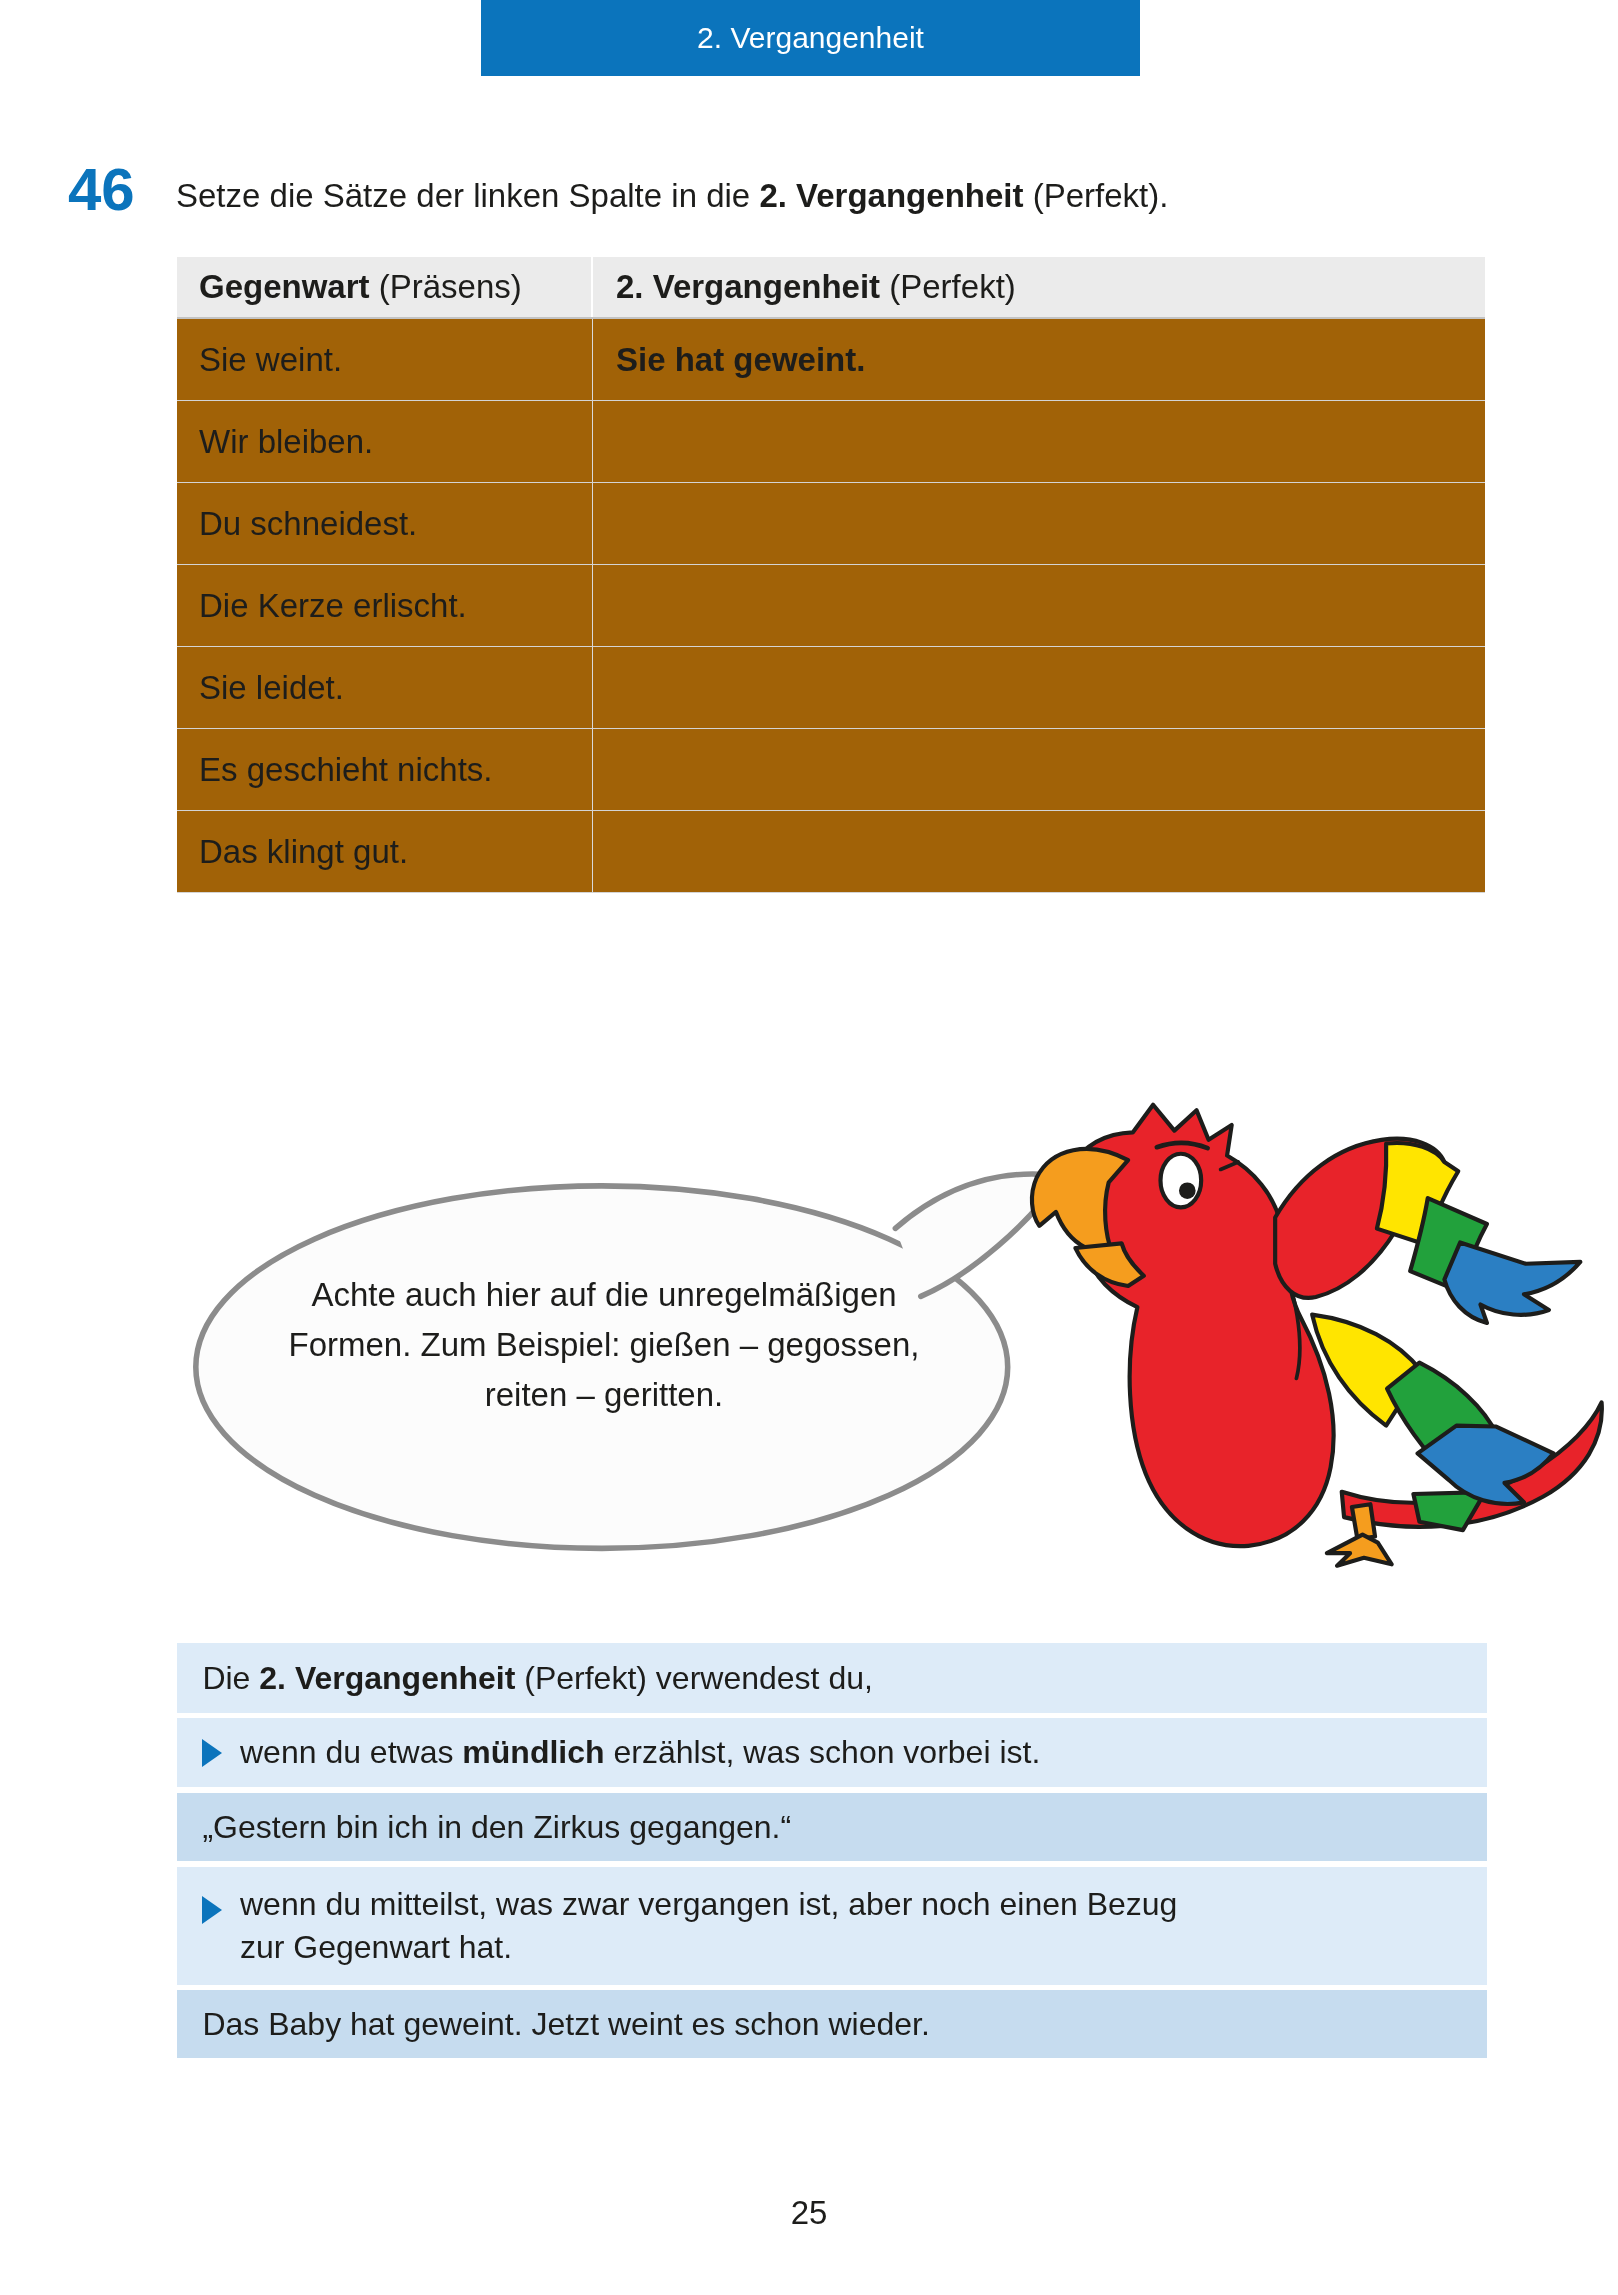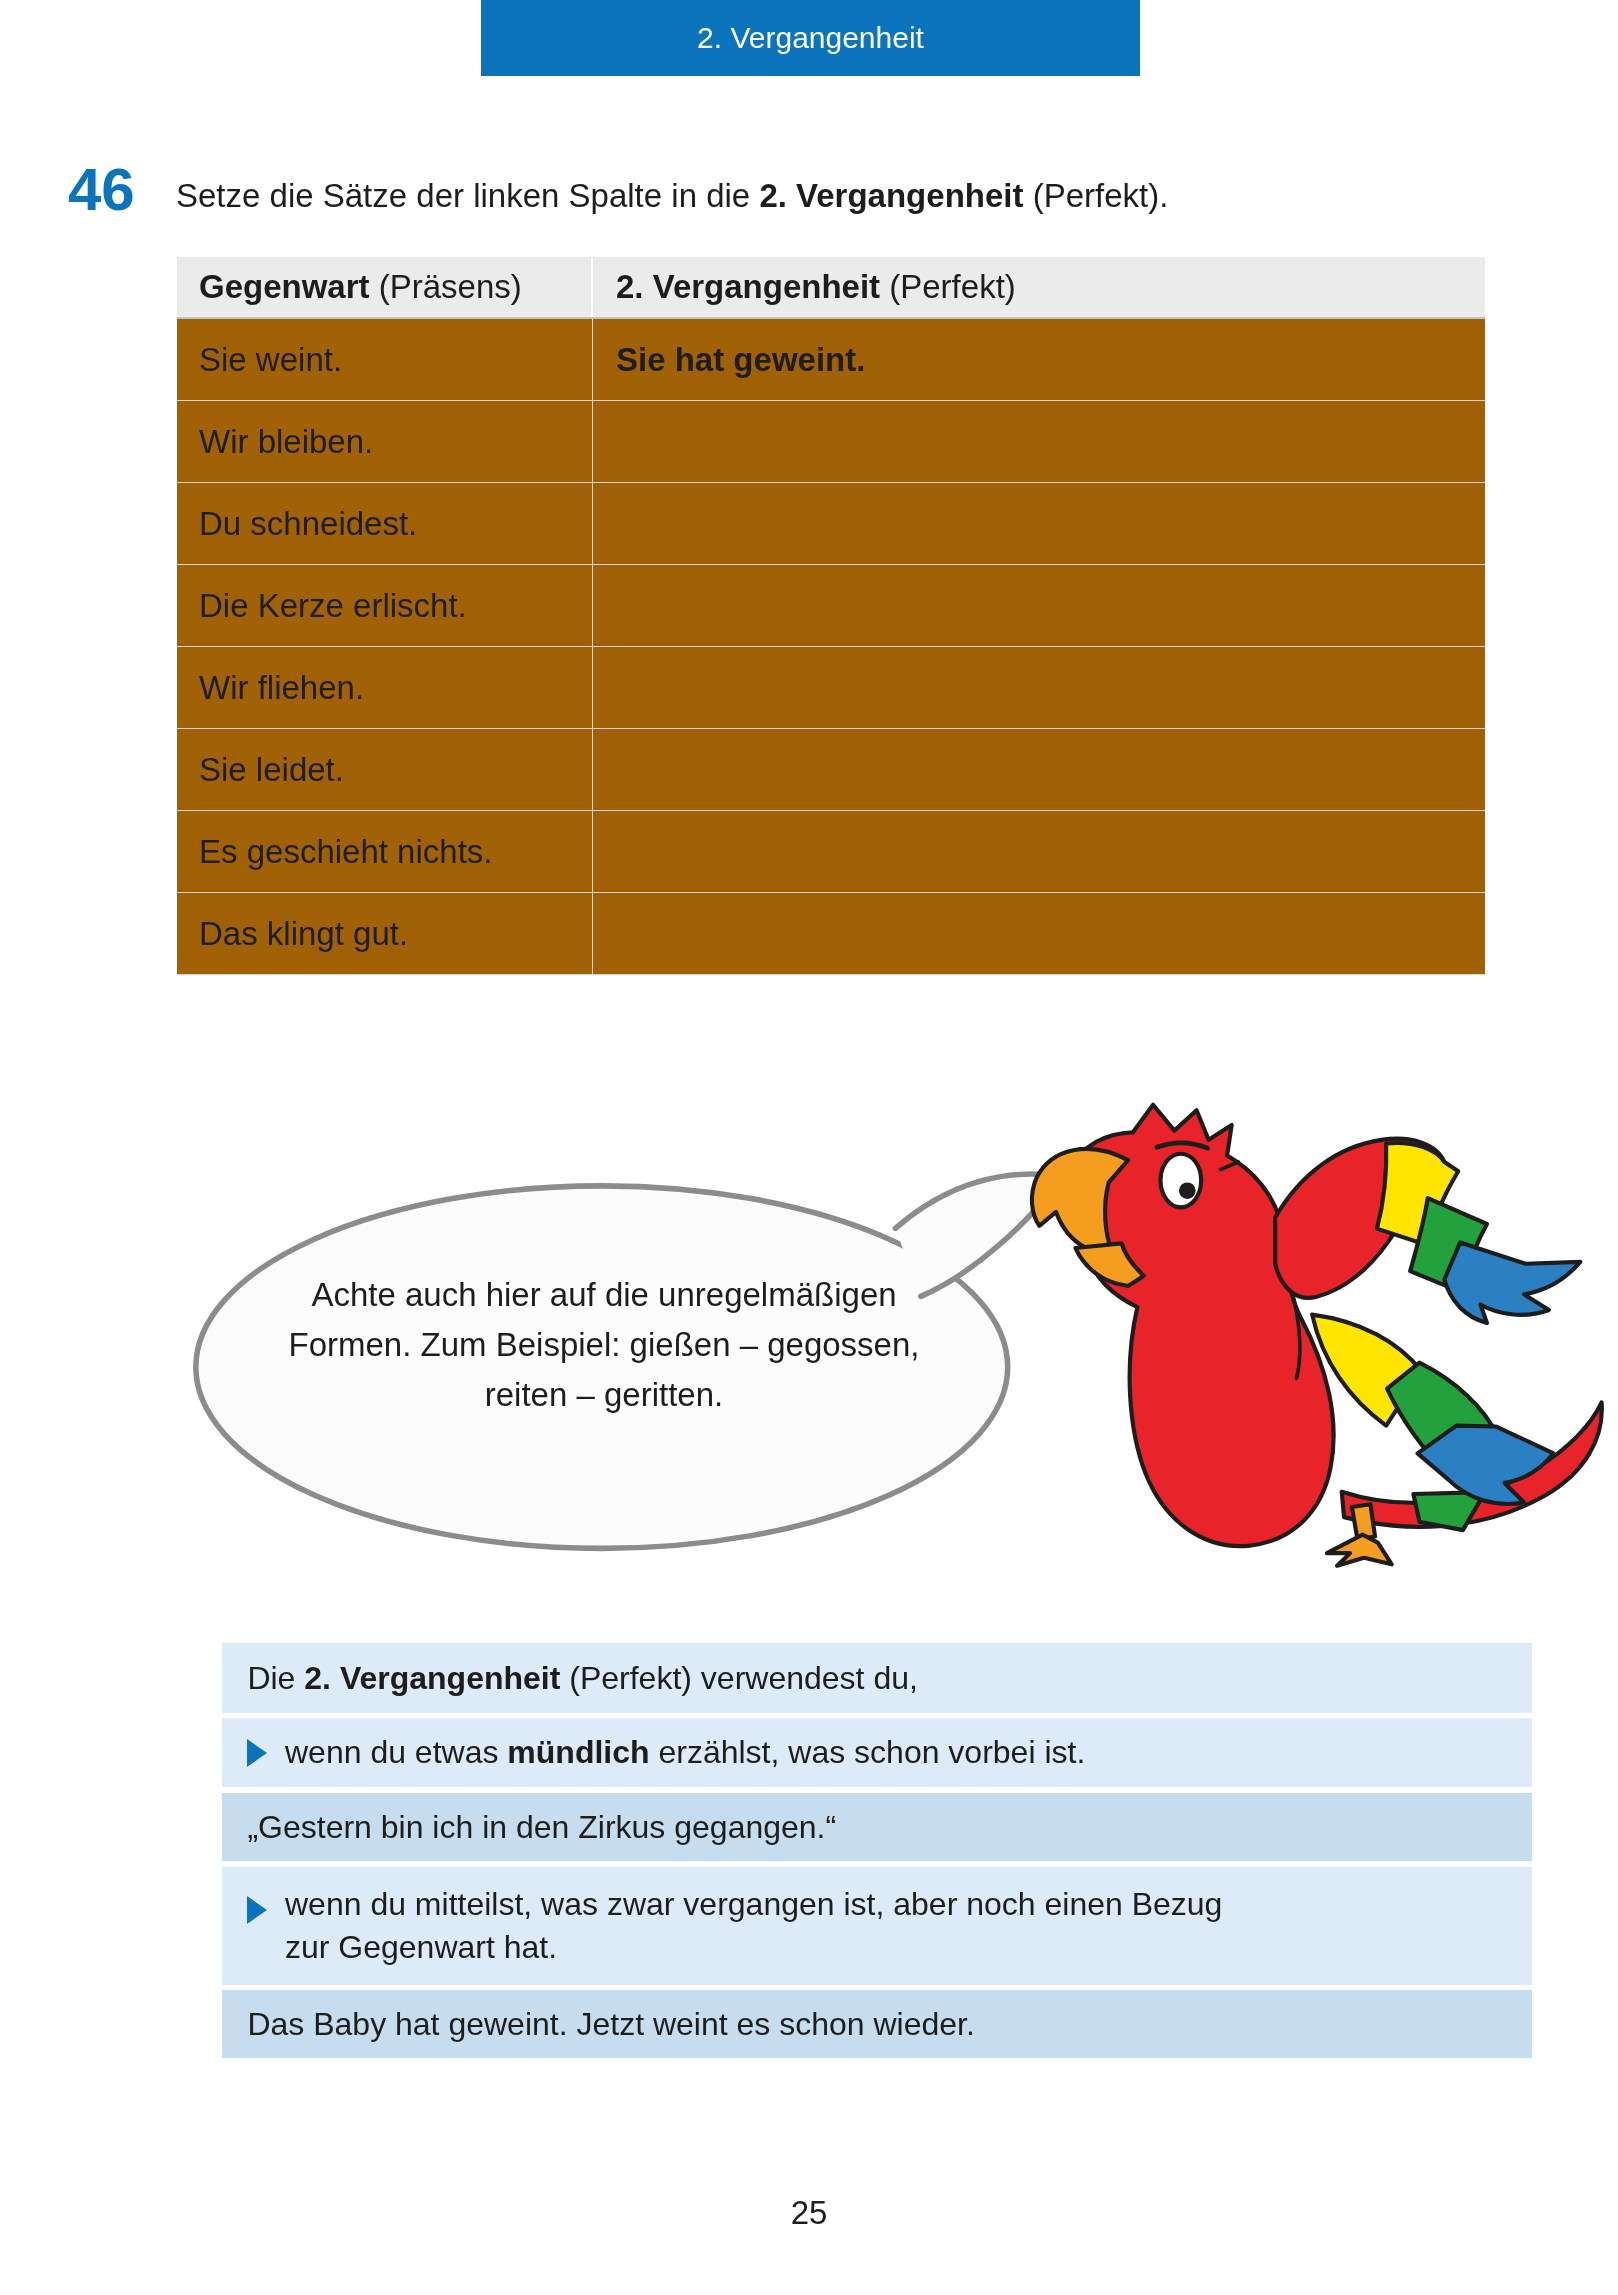--- a/index.html
+++ b/index.html
@@ -43,21 +43,21 @@
     left:190px;top:1270px;width:828px;text-align:center;
     font-size:33px;line-height:50px;
   }
 
   
   .parrot-svg{left:1018px;top:1101px;}
   .po{stroke:var(--parrot_outline);stroke-width:9;stroke-linejoin:round;stroke-linecap:round;}
 
   
   .ibox-row{left:177px;width:1310px;box-sizing:border-box;font-size:32px;
-    display:flex;align-items:center;padding-left:25.4px;margin-left:45px;}
+    display:flex;align-items:center;padding-left:25.4px;}
   .ibox-light{background:var(--info_light);}
   .ibox-dark{background:var(--info_dark);}
   .r1{top:1643px;height:70px;}
   .r2{top:1718px;height:69px;}
   .r3{top:1793px;height:68px;}
   .r4{top:1867px;height:118px;align-items:flex-start;padding-top:15.7px;}
   .r5{top:1990px;height:68px;}
   .tri{
     width:0;height:0;border-left:20.4px solid var(--accent_blue);
     border-top:14.3px solid transparent;border-bottom:14.3px solid transparent;
@@ -119,28 +119,20 @@
   <div class="trow">
     <div class="tcell c1">
         <span>Die Kerze erlischt.</span>
       </div>
     <div class="tcell c2">
         <span></span>
       </div>
   </div>
   <div class="trow">
     <div class="tcell c1">
-        <span>Wir fliehen.</span>
-      </div>
-    <div class="tcell c2">
-        <span></span>
-      </div>
-  </div>
-  <div class="trow">
-    <div class="tcell c1">
         <span>Sie leidet.</span>
       </div>
     <div class="tcell c2">
         <span></span>
       </div>
   </div>
   <div class="trow">
     <div class="tcell c1">
         <span>Es geschieht nichts.</span>
       </div>

